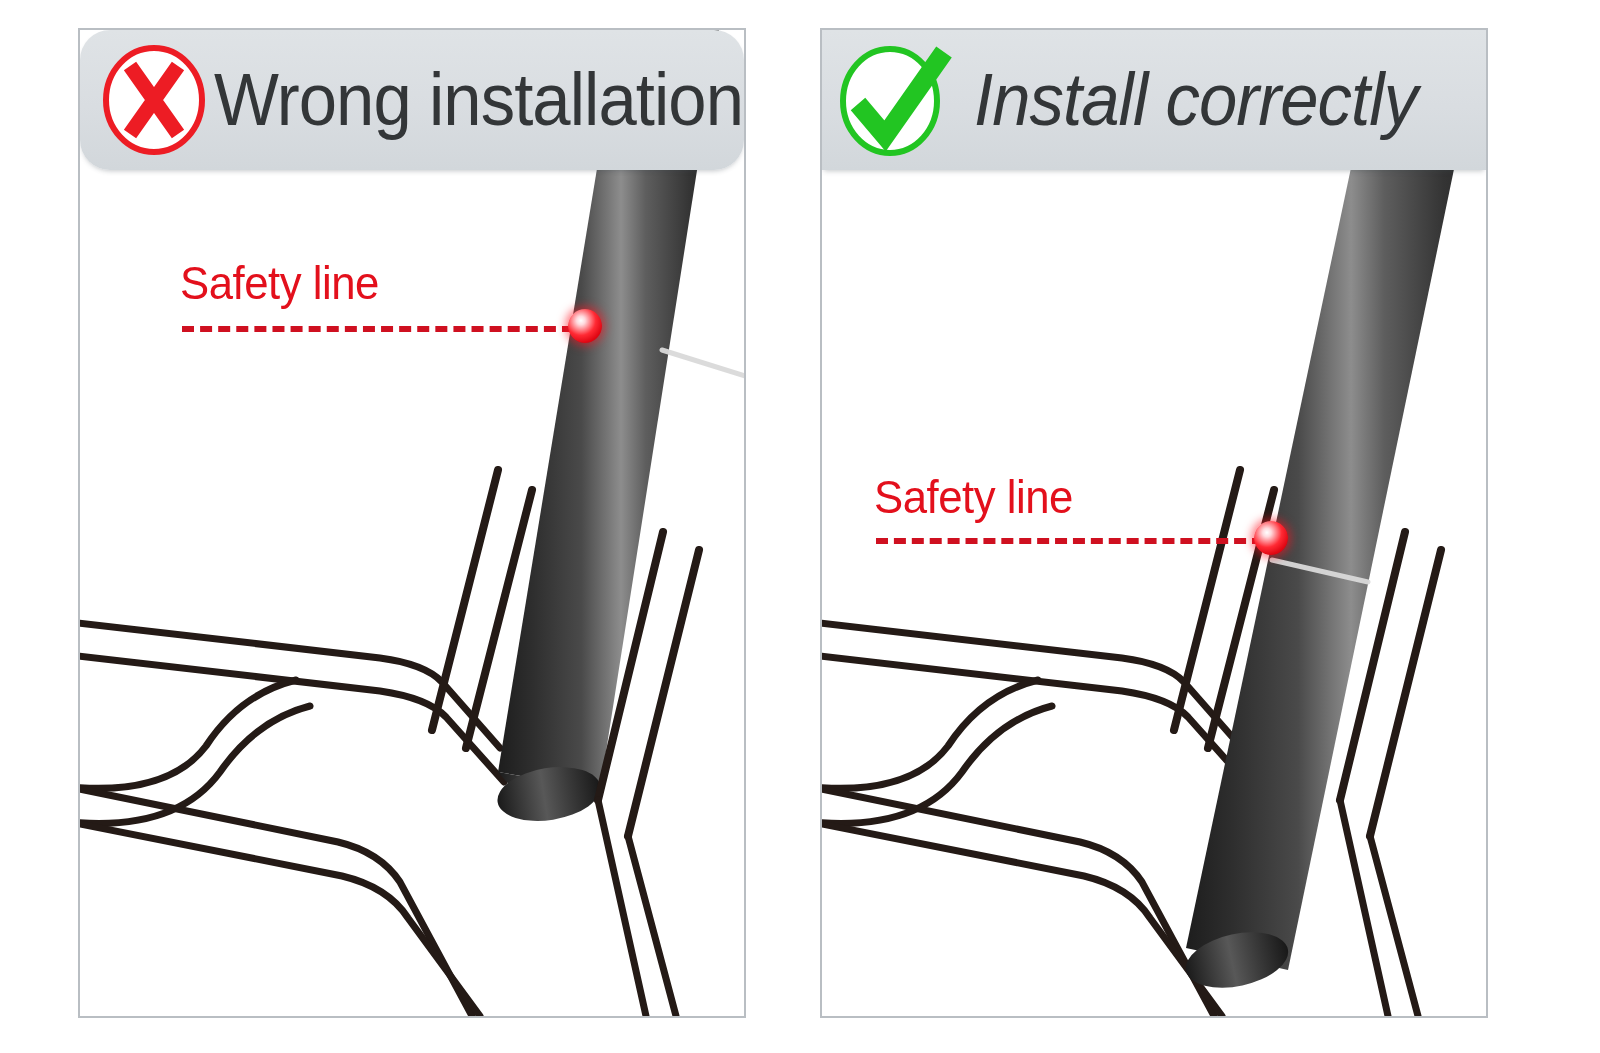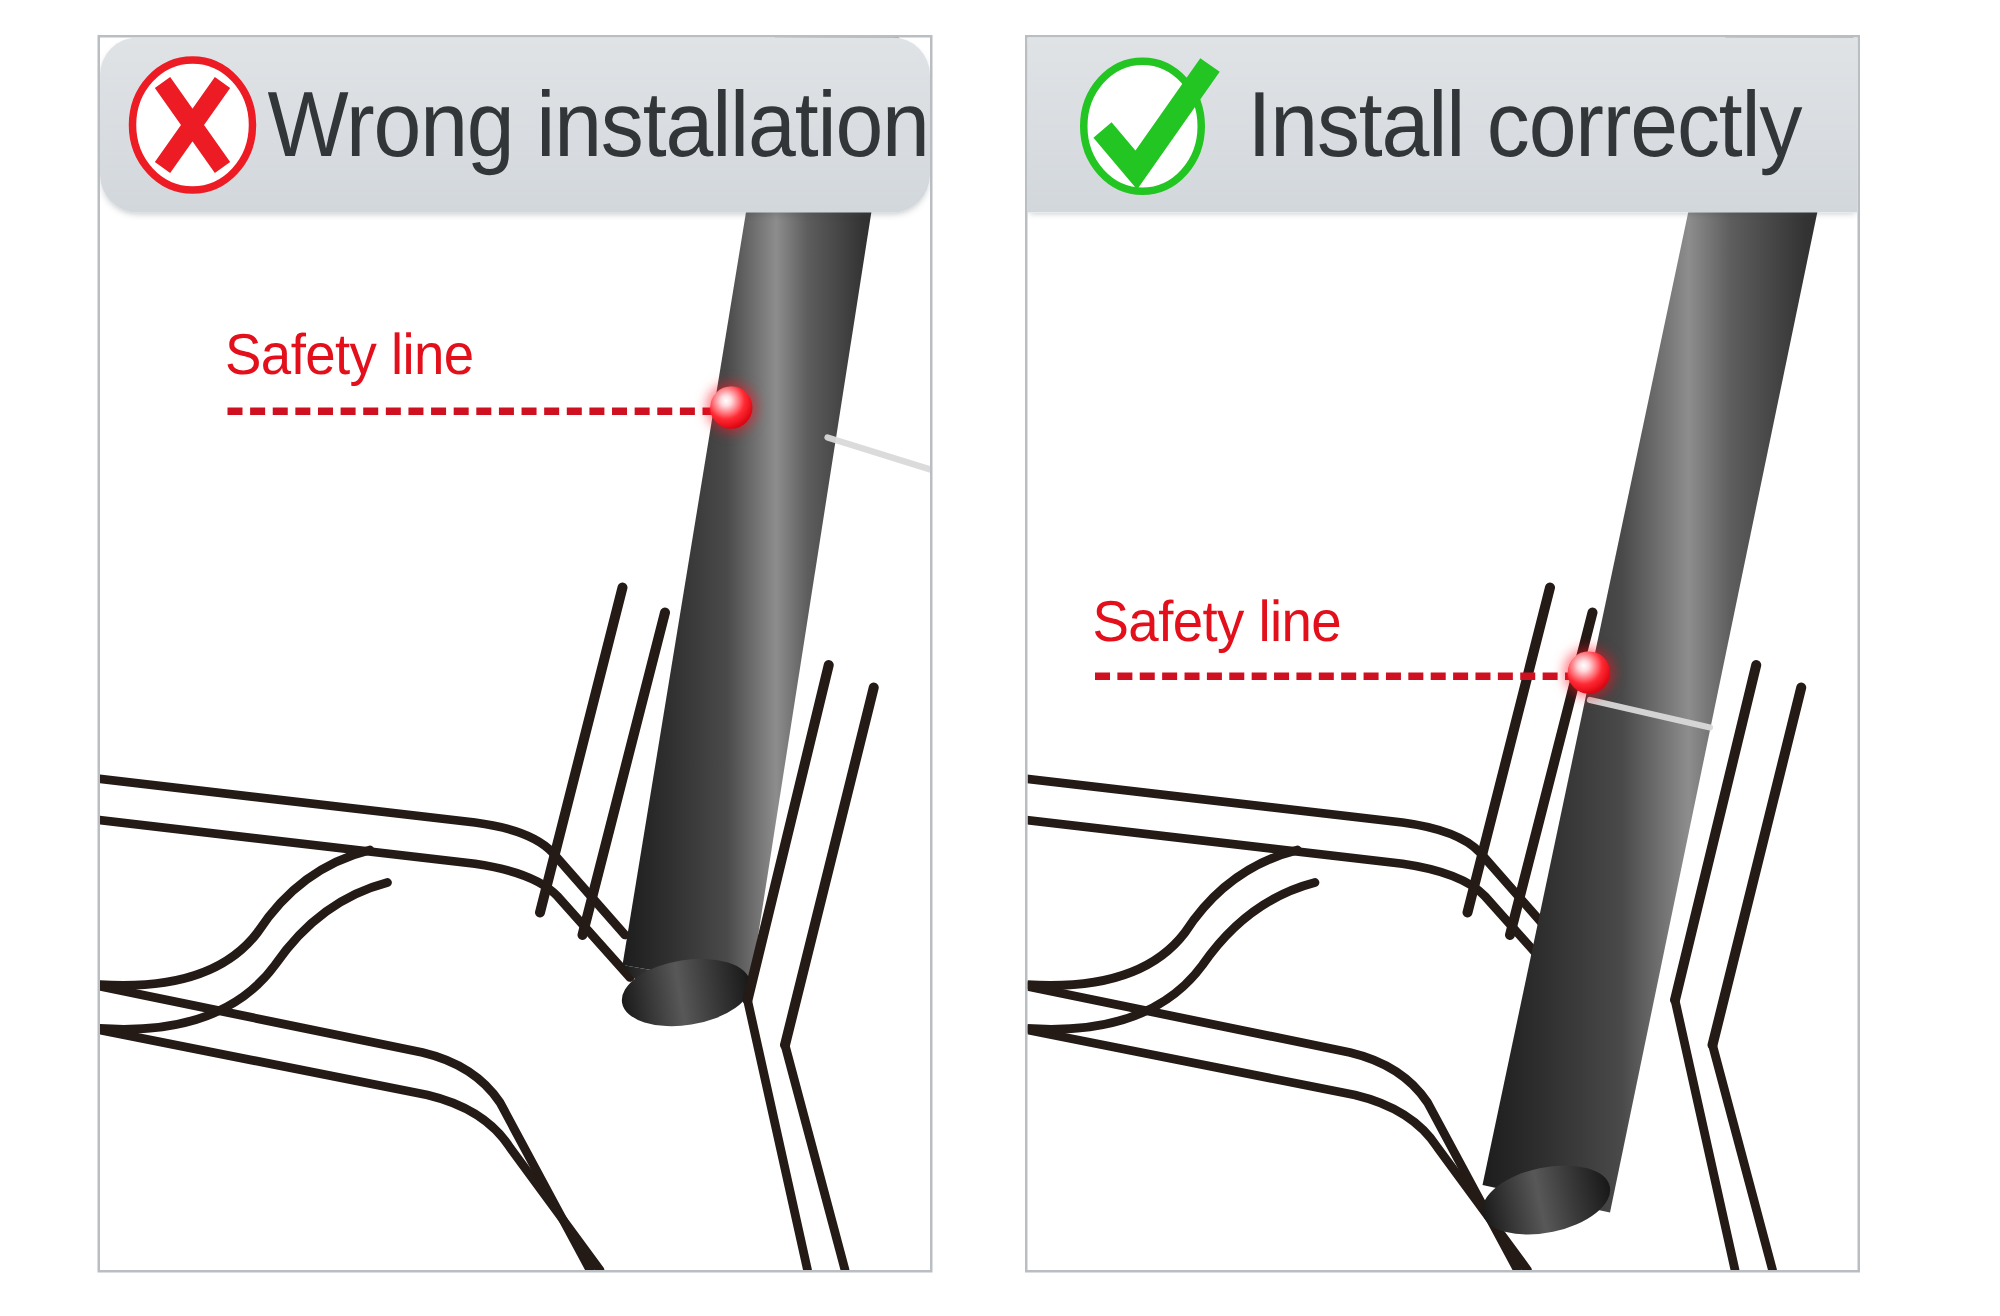--- a/index.html
+++ b/index.html
@@ -44,21 +44,21 @@
     width: 100%;
     height: 140px;
     background: linear-gradient(180deg, #dfe3e6 0%, #d9dde1 55%, #d2d7db 100%);
     box-shadow: 0 3px 5px -2px rgba(60,70,80,0.30);
     display: flex;
     align-items: center;
     z-index: 40;
     box-sizing: border-box;
   }
   .panel-left  .panel-header { padding-left: 18px; border-radius: 30px; }
-  .panel-right .panel-header { padding-left: 38px; }
+  .panel-right .panel-header { padding-left: 14px; font-style: italic; }
 
   .status-icon {
     flex: 0 0 auto;
     width: 112px;
     height: 120px;
     position: relative;
   }
   .status-icon svg { display: block; width: 100%; height: 100%; overflow: visible; }
 
   .panel-title {

